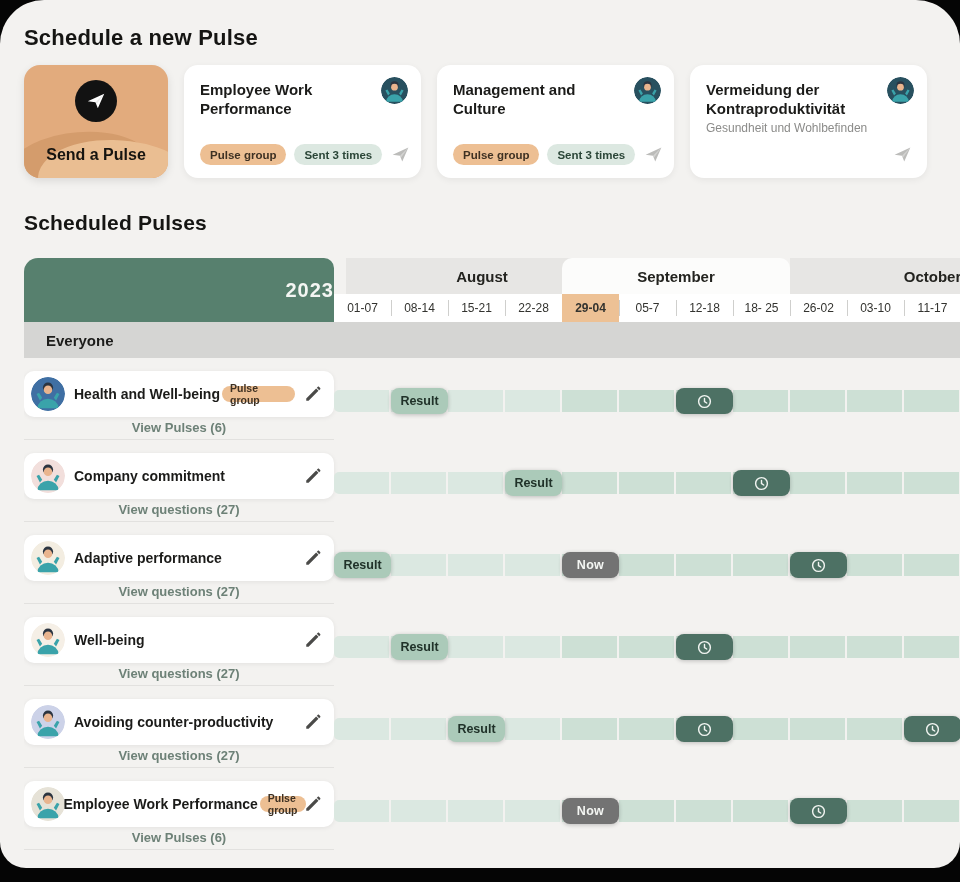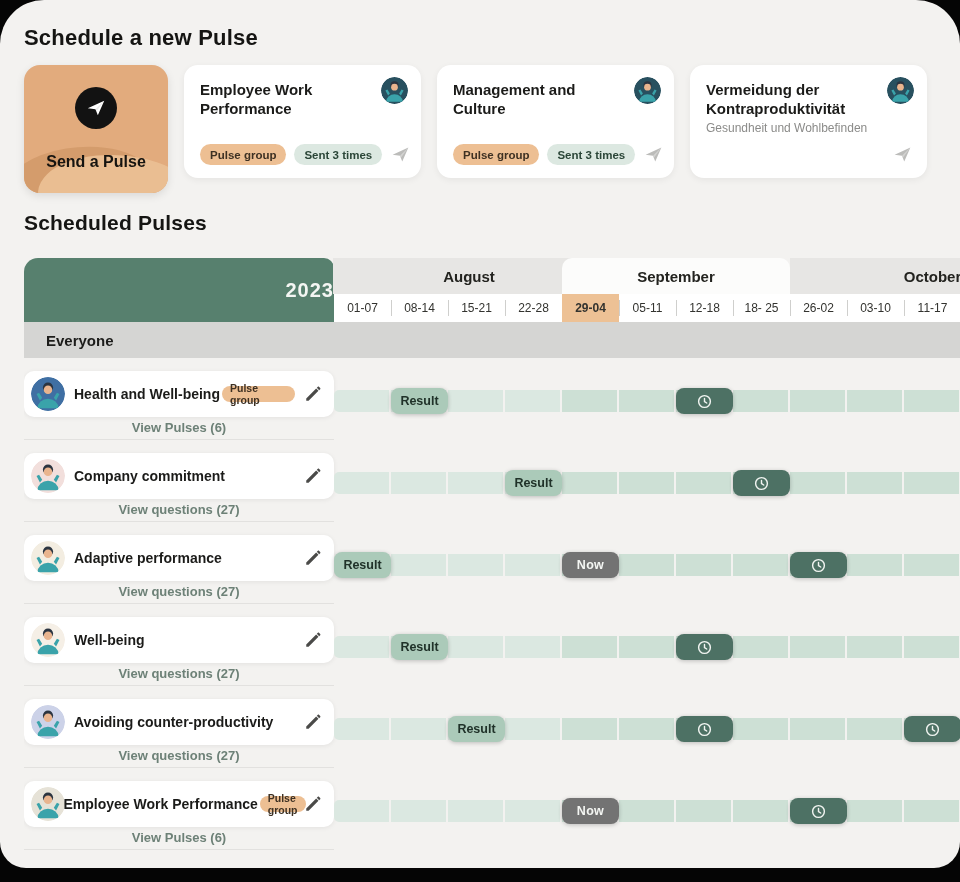--- a/index.html
+++ b/index.html
@@ -7,21 +7,21 @@
               font-family:"Liberation Sans", sans-serif; }
   .page { position:absolute; left:0; top:0; width:960px; height:868px;
           background:#f3f2f0; border-radius:44px 44px 26px 26px; overflow:hidden; }
 
   
   .h1 { position:absolute; left:24px; top:25px; font-size:22px; font-weight:700; color:#151513; letter-spacing:.2px; }
   .h2 { position:absolute; left:24px; top:211px; font-size:21px; font-weight:700; color:#151513; letter-spacing:.2px; }
 
   
   .cards { position:absolute; left:24px; top:65px; height:113px; display:flex; gap:16px; }
-  .send-card { position:relative; width:144px; height:128px; border-radius:16px; background:#e2ab7d;
+  .send-card { position:relative; width:144px; height:113px; border-radius:16px; background:#e2ab7d;
                overflow:hidden; display:flex; flex-direction:column; align-items:center; justify-content:center;
                gap:24px; cursor:pointer; box-shadow:0 3px 8px rgba(0,0,0,.10); }
   .send-card .wave1 { position:absolute; left:-20px; bottom:-34px; width:150px; height:80px; background:#d49c6c;
                       border-radius:50% 60% 40% 50%; transform:rotate(-9deg); }
   .send-card .wave2 { position:absolute; right:-30px; bottom:-46px; width:160px; height:84px; background:#eabe92;
                       border-radius:60% 50% 50% 40%; transform:rotate(7deg); }
   .send-circle { position:relative; width:42px; height:42px; border-radius:50%; background:#121212;
                  display:flex; align-items:center; justify-content:center; }
   .send-circle svg { width:22px; height:22px; }
   .send-label { position:relative; font-size:16px; font-weight:700; color:#161410; }
@@ -168,31 +168,31 @@
       </div>
     </div>
 
   <div class="h2">Scheduled Pulses</div>
 
   <div class="timeline">
     <div class="year-cell">
       <span>2023</span>
     </div>
     <div id="months">
-        <div class="month" style="left: 309px; width: 272px;">August</div>
+        <div class="month" style="left: 322px; width: 272px;">August</div>
         <div class="month light" style="left: 538px; width: 228px;">September</div>
         <div class="month" style="left: 766px; width: 285px;">October</div>
       </div>
     <div class="weeks" id="weeks">
         <div class="week">01-07</div>
         <div class="week">08-14</div>
         <div class="week">15-21</div>
         <div class="week">22-28</div>
         <div class="week current">29-04</div>
-        <div class="week">05-11</div>
+        <div class="week">05-7</div>
         <div class="week">12-18</div>
         <div class="week">18- 25</div>
         <div class="week">26-02</div>
         <div class="week">03-10</div>
         <div class="week">11-17</div>
       </div>
     <div class="everyone">
       <span>Everyone</span>
     </div>
     <div class="rows" id="rows">

